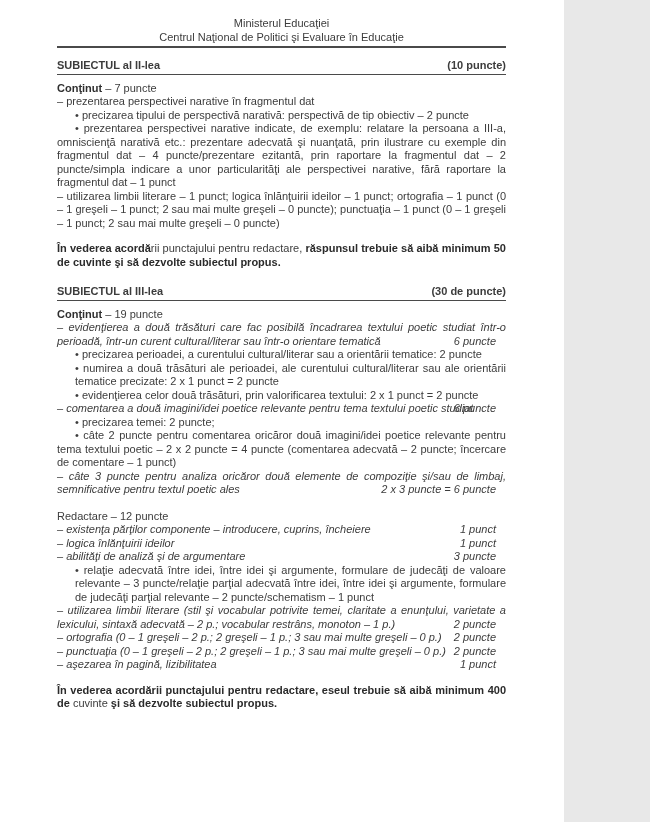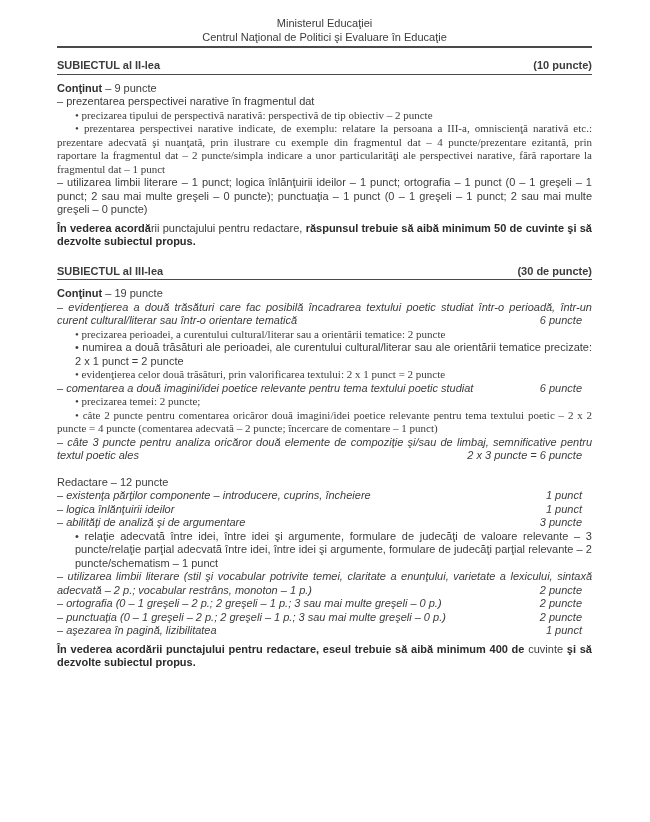--- a/index.html
+++ b/index.html
@@ -1,59 +1,59 @@
 <!DOCTYPE html>
 <html><head>
 <meta charset="utf-8">
 <style>
   html,body{margin:0;padding:0;background:#e8e8e8;}
   .page{
-    width:650px;height:822px;background:#ffffff;box-sizing:border-box;
+    width:564px;height:822px;background:#ffffff;box-sizing:border-box;
     padding:17px 58px 4px 57px;position:relative;overflow:hidden;
     font-family:"Liberation Sans","DejaVu Sans",sans-serif;
     font-size:11px;line-height:13.5px;color:#3c3c3c;
   }
   .hdr{text-align:center;}
   .hdr-rule{border-bottom:2px solid #4a4a4a;margin-top:2px;}
   .subject-heading{
     display:flex;justify-content:space-between;align-items:flex-end;
     font-weight:bold;border-bottom:1.5px solid #4a4a4a;
     margin-top:11px;padding-bottom:1px;text-align:right;
   }
   .rubric-label{margin-top:7px;}
   .rubric-label b{color:#2f2f2f;margin-top:20px;}
   .mt{margin-top:13px;}
   .mt2{margin-top:16px;}
   .para{text-align:justify;}
   .row{position:relative;text-align:justify;font-style:italic;}
   .row .pts{position:absolute;right:10px;bottom:0;white-space:nowrap;}
-  .b-indent{text-align:justify;text-indent:18px;font-family:Liberation Serif, serif;}
+  .b-indent{text-align:justify;text-indent:18px;}
   .b-indent::before{content:"• ";}
   .b-hang{text-align:justify;margin-left:18px;}
   .b-hang::before{content:"• ";}
-  .note{margin-top:5px;text-align:justify;}
+  .note{margin-top:12px;text-align:justify;}
   .note b{color:#2b2b2b;}
 </style>
 </head>
 <body>
 
 <div class="page">
 
   <div class="hdr">
     <div>Ministerul Educaţiei</div>
     <div>Centrul Naţional de Politici şi Evaluare în Educaţie</div>
   </div>
   <div class="hdr-rule"></div>
 
   <div class="subject-heading">
     <span>SUBIECTUL al II-lea</span>
     <span>(10 puncte)</span>
   </div>
 
-  <div class="rubric-label"><b>Conţinut</b><span> – 9 puncte</span></div>
+  <div class="rubric-label"><b>Conţinut</b><span> – 7 puncte</span></div>
 
   <div class="para">– prezentarea perspectivei narative în fragmentul dat</div>
   <div class="b-indent">precizarea tipului de perspectivă narativă: perspectivă de tip obiectiv – 2 puncte</div>
   <div class="b-indent">prezentarea perspectivei narative indicate, de exemplu: relatare la persoana a III-a, omniscienţă narativă etc.: prezentare adecvată şi nuanţată, prin ilustrare cu exemple din fragmentul dat – 4 puncte/prezentare ezitantă, prin raportare la fragmentul dat – 2 puncte/simpla indicare a unor particularităţi ale perspectivei narative, fără raportare la fragmentul dat – 1 punct</div>
 
   <div class="para">– utilizarea limbii literare – 1 punct; logica înlănţuirii ideilor – 1 punct; ortografia – 1 punct (0 – 1 greşeli – 1 punct; 2 sau mai multe greşeli – 0 puncte); punctuaţia – 1 punct (0 – 1 greşeli – 1 punct; 2 sau mai multe greşeli – 0 puncte)</div>
 
   <div class="note"><b>În vederea acordă</b><span>rii punctajului pentru redactare, </span><b>răspunsul trebuie să aibă minimum 50 de cuvinte şi să dezvolte subiectul propus.</b></div>
 
   <div class="subject-heading mt2">

